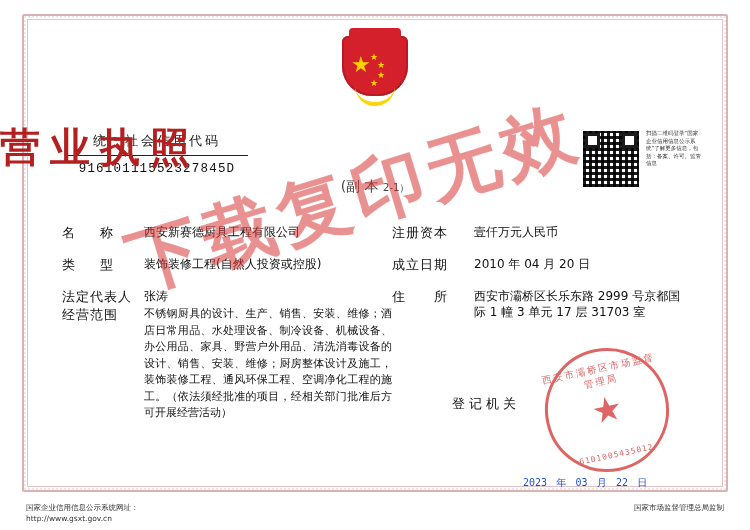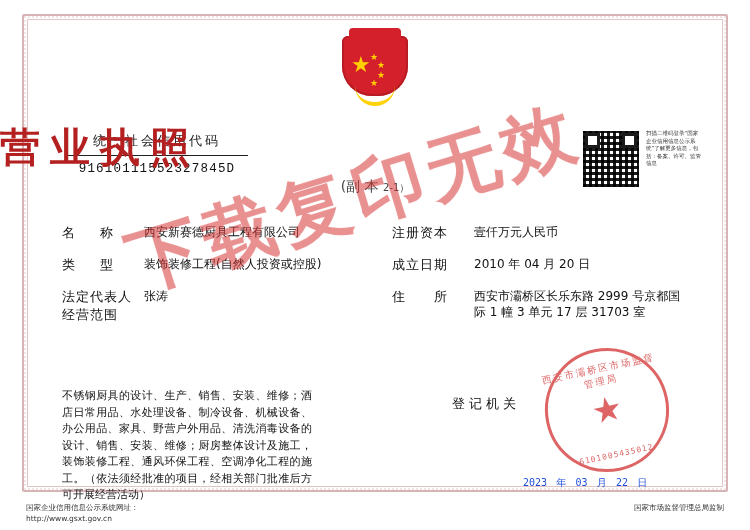--- a/index.html
+++ b/index.html
@@ -111,21 +111,20 @@
     letter-spacing:6px;
   }
   .lab.tight{letter-spacing:1px;}
   .val{
     font-size:12px;color:#111;line-height:16px;flex:1;
     border-bottom:none;
   }
   .scope{
     position:absolute;left:62px;top:306px;width:330px;
     display:flex;
-    flex-direction:column;
   }
   .scope .txt{
     font-size:11px;line-height:16.5px;color:#111;text-align:justify;
     width:250px;
   }
 
   
   .registrar{
     position:absolute;left:452px;top:395px;font-size:13px;color:#111;letter-spacing:4px;
   }

